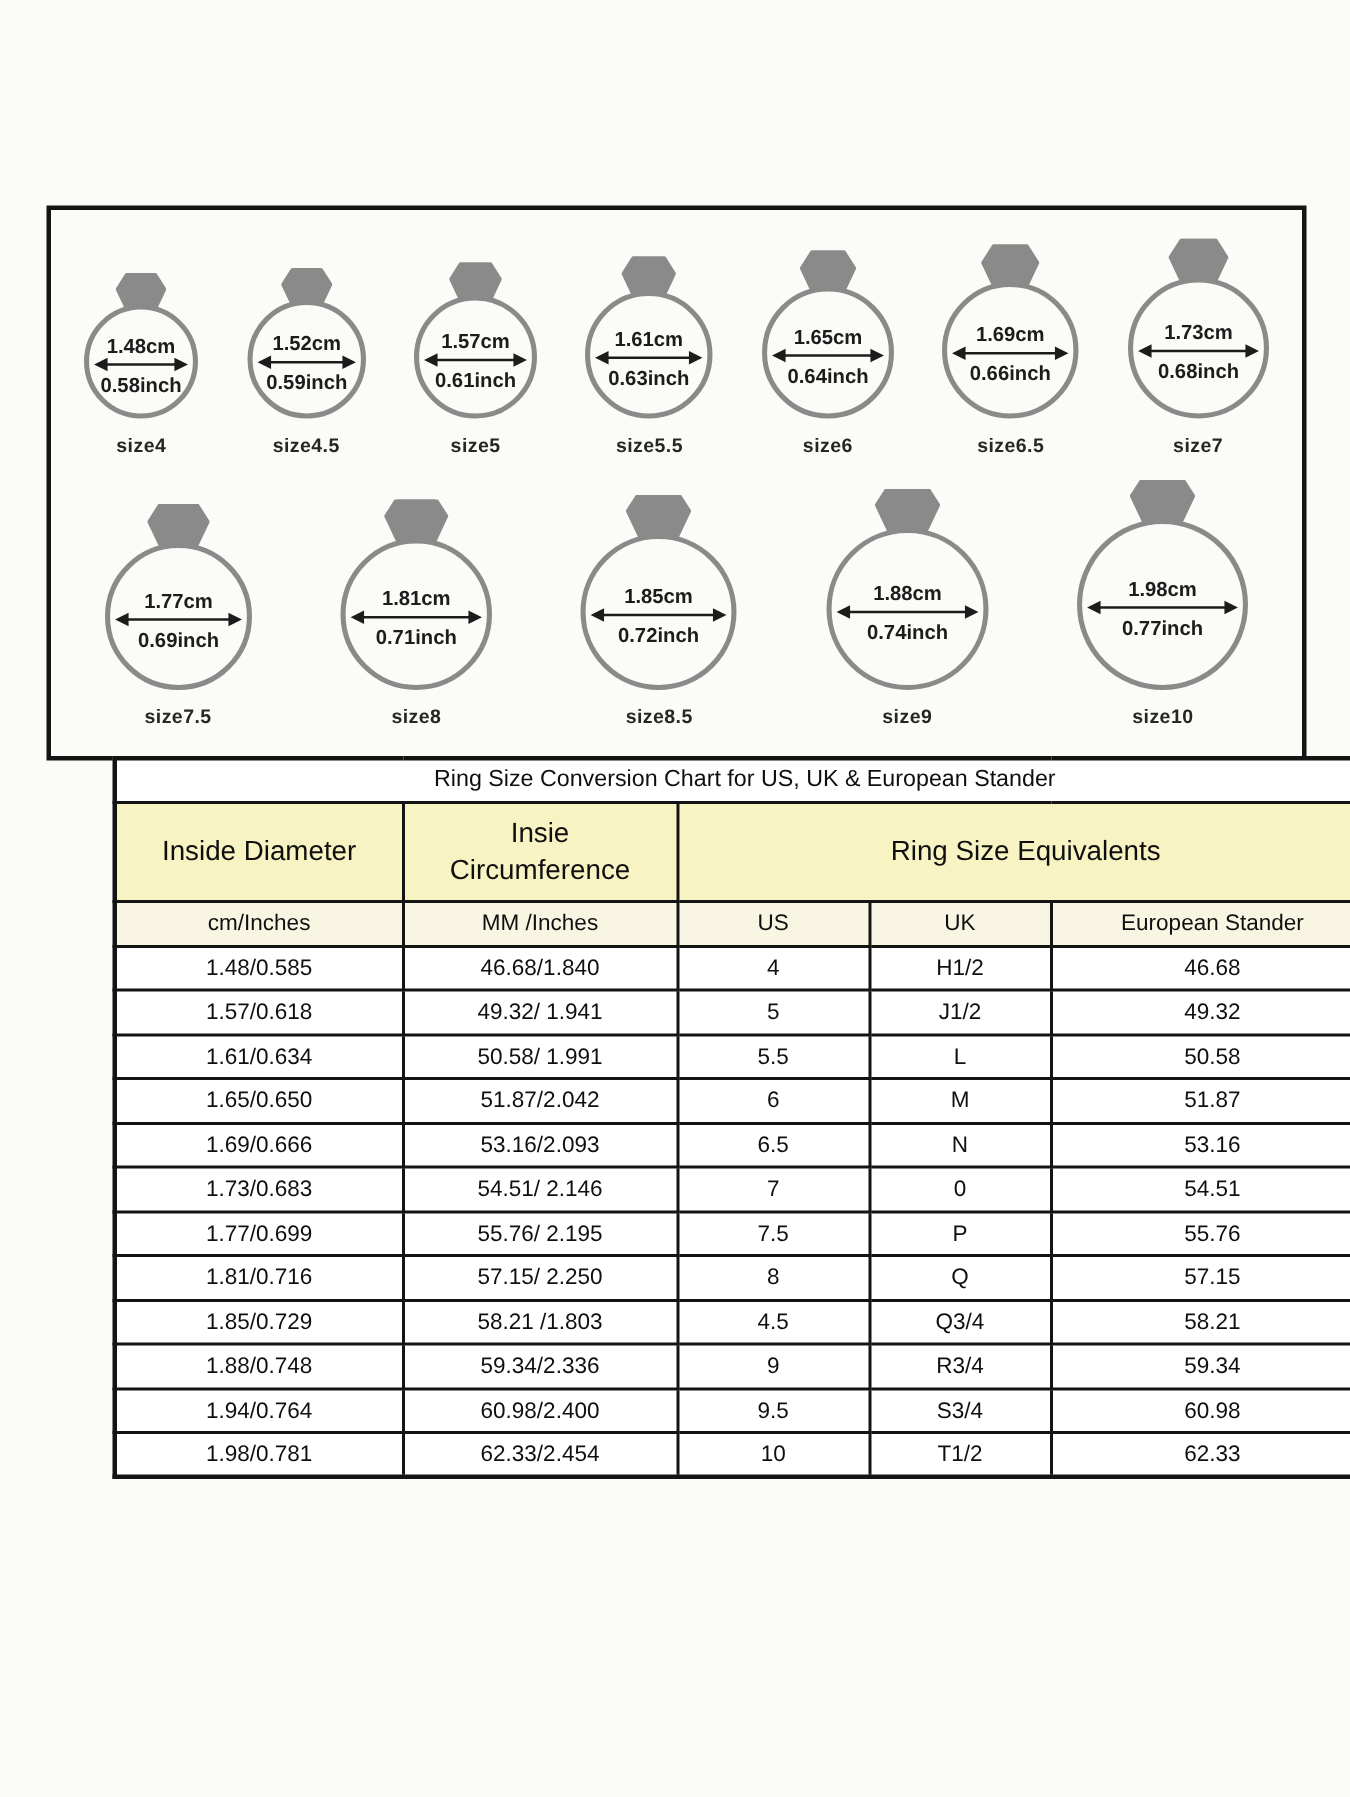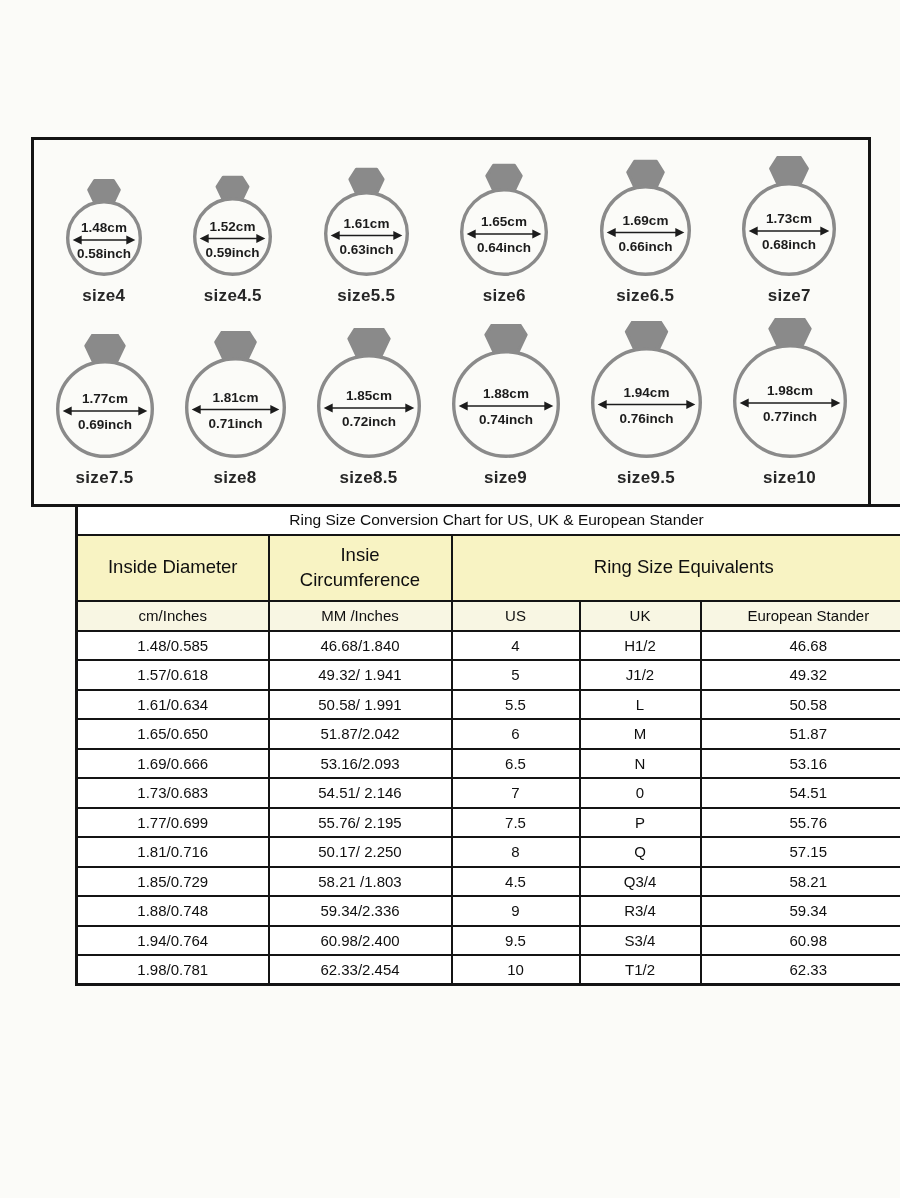--- a/index.html
+++ b/index.html
@@ -35,21 +35,21 @@
     display: flex;
     justify-content: space-around;
     align-items: flex-end;
   }
   .ring-item {
     display: flex;
     flex-direction: column;
     align-items: center;
   }
   .ring-label {
-    font-size: 17px;
+    font-size: 13px;
     font-weight: 600;
     color: #262626;
     margin-top: 8px;
     letter-spacing: 0.3px;
   }
   table.conversion {
     width: 840px;
     margin-top: -3px;
     border-collapse: collapse;
     table-layout: fixed;
@@ -112,20 +112,32 @@
               <circle cx="47.5" cy="65.5" r="37.8" fill="#fbfbf8" stroke="#8a8a8a" stroke-width="3.4"></circle>
               <line x1="18.700000000000003" y1="67.5" x2="76.3" y2="67.5" stroke="#1c1c1c" stroke-width="1.7"></line>
               <polygon points="14.700000000000003,67.5 23.700000000000003,63 23.700000000000003,72" fill="#1c1c1c"></polygon>
               <polygon points="80.3,67.5 71.3,63 71.3,72" fill="#1c1c1c"></polygon>
               <text x="47.5" y="59.5" text-anchor="middle" font-family="Liberation Sans, sans-serif" font-size="13.5" font-weight="600" fill="#1c1c1c">1.52cm</text>
               <text x="47.5" y="85.5" text-anchor="middle" font-family="Liberation Sans, sans-serif" font-size="13.5" font-weight="600" fill="#1c1c1c">0.59inch</text>
             </svg>
             <div class="ring-label">size4.5</div>
           </div>
           <div class="ring-item">
+            <svg width="98" height="110" viewBox="0 0 98 110">
+              <polygon points="39.2,5.3 58.8,5.3 65.0,15.1 57.0,32.0 41.0,32.0 33.0,15.1" fill="#8a8a8a" stroke="#8a8a8a" stroke-width="3" stroke-linejoin="round"></polygon>
+              <circle cx="49" cy="67" r="39.3" fill="#fbfbf8" stroke="#8a8a8a" stroke-width="3.4"></circle>
+              <line x1="18.700000000000003" y1="69" x2="79.3" y2="69" stroke="#1c1c1c" stroke-width="1.7"></line>
+              <polygon points="14.700000000000003,69 23.700000000000003,64.5 23.700000000000003,73.5" fill="#1c1c1c"></polygon>
+              <polygon points="83.3,69 74.3,64.5 74.3,73.5" fill="#1c1c1c"></polygon>
+              <text x="49" y="61" text-anchor="middle" font-family="Liberation Sans, sans-serif" font-size="13.5" font-weight="600" fill="#1c1c1c">1.57cm</text>
+              <text x="49" y="87" text-anchor="middle" font-family="Liberation Sans, sans-serif" font-size="13.5" font-weight="600" fill="#1c1c1c">0.61inch</text>
+            </svg>
+            <div class="ring-label">size5</div>
+          </div>
+          <div class="ring-item">
             <svg width="101" height="113" viewBox="0 0 101 113">
               <polygon points="40.3,4.3 60.7,4.3 67.1,14.4 58.8,32.0 42.2,32.0 33.9,14.4" fill="#8a8a8a" stroke="#8a8a8a" stroke-width="3" stroke-linejoin="round"></polygon>
               <circle cx="50.5" cy="68.5" r="40.8" fill="#fbfbf8" stroke="#8a8a8a" stroke-width="3.4"></circle>
               <line x1="18.700000000000003" y1="70.5" x2="82.3" y2="70.5" stroke="#1c1c1c" stroke-width="1.7"></line>
               <polygon points="14.700000000000003,70.5 23.700000000000003,66 23.700000000000003,75" fill="#1c1c1c"></polygon>
               <polygon points="86.3,70.5 77.3,66 77.3,75" fill="#1c1c1c"></polygon>
               <text x="50.5" y="62.5" text-anchor="middle" font-family="Liberation Sans, sans-serif" font-size="13.5" font-weight="600" fill="#1c1c1c">1.61cm</text>
               <text x="50.5" y="88.5" text-anchor="middle" font-family="Liberation Sans, sans-serif" font-size="13.5" font-weight="600" fill="#1c1c1c">0.63inch</text>
             </svg>
             <div class="ring-label">size5.5</div>
@@ -208,32 +220,20 @@
             <svg width="124" height="136" viewBox="0 0 124 136">
               <polygon points="49.7,-1.6 74.3,-1.6 82.2,10.7 72.1,32.0 51.9,32.0 41.8,10.7" fill="#8a8a8a" stroke="#8a8a8a" stroke-width="3" stroke-linejoin="round"></polygon>
               <circle cx="62" cy="80" r="52.3" fill="#fbfbf8" stroke="#8a8a8a" stroke-width="3.4"></circle>
               <line x1="18.700000000000003" y1="82" x2="105.3" y2="82" stroke="#1c1c1c" stroke-width="1.7"></line>
               <polygon points="14.700000000000003,82 23.700000000000003,77.5 23.700000000000003,86.5" fill="#1c1c1c"></polygon>
               <polygon points="109.3,82 100.3,77.5 100.3,86.5" fill="#1c1c1c"></polygon>
               <text x="62" y="74" text-anchor="middle" font-family="Liberation Sans, sans-serif" font-size="13.5" font-weight="600" fill="#1c1c1c">1.88cm</text>
               <text x="62" y="100" text-anchor="middle" font-family="Liberation Sans, sans-serif" font-size="13.5" font-weight="600" fill="#1c1c1c">0.74inch</text>
             </svg>
             <div class="ring-label">size9</div>
-          </div>
-          <div class="ring-item">
-            <svg width="127" height="139" viewBox="0 0 127 139">
-              <polygon points="51.2,-1.6 75.8,-1.6 83.7,10.7 73.6,32.0 53.4,32.0 43.3,10.7" fill="#8a8a8a" stroke="#8a8a8a" stroke-width="3" stroke-linejoin="round"></polygon>
-              <circle cx="63.5" cy="81.5" r="53.8" fill="#fbfbf8" stroke="#8a8a8a" stroke-width="3.4"></circle>
-              <line x1="18.700000000000003" y1="83.5" x2="108.3" y2="83.5" stroke="#1c1c1c" stroke-width="1.7"></line>
-              <polygon points="14.700000000000003,83.5 23.700000000000003,79 23.700000000000003,88" fill="#1c1c1c"></polygon>
-              <polygon points="112.3,83.5 103.3,79 103.3,88" fill="#1c1c1c"></polygon>
-              <text x="63.5" y="75.5" text-anchor="middle" font-family="Liberation Sans, sans-serif" font-size="13.5" font-weight="600" fill="#1c1c1c">1.94cm</text>
-              <text x="63.5" y="101.5" text-anchor="middle" font-family="Liberation Sans, sans-serif" font-size="13.5" font-weight="600" fill="#1c1c1c">0.76inch</text>
-            </svg>
-            <div class="ring-label">size9.5</div>
           </div>
           <div class="ring-item">
             <svg width="130" height="142" viewBox="0 0 130 142">
               <polygon points="52.7,-1.6 77.3,-1.6 85.2,10.7 75.1,32.0 54.9,32.0 44.8,10.7" fill="#8a8a8a" stroke="#8a8a8a" stroke-width="3" stroke-linejoin="round"></polygon>
               <circle cx="65" cy="83" r="55.3" fill="#fbfbf8" stroke="#8a8a8a" stroke-width="3.4"></circle>
               <line x1="18.700000000000003" y1="85" x2="111.3" y2="85" stroke="#1c1c1c" stroke-width="1.7"></line>
               <polygon points="14.700000000000003,85 23.700000000000003,80.5 23.700000000000003,89.5" fill="#1c1c1c"></polygon>
               <polygon points="115.3,85 106.3,80.5 106.3,89.5" fill="#1c1c1c"></polygon>
               <text x="65" y="77" text-anchor="middle" font-family="Liberation Sans, sans-serif" font-size="13.5" font-weight="600" fill="#1c1c1c">1.98cm</text>
               <text x="65" y="103" text-anchor="middle" font-family="Liberation Sans, sans-serif" font-size="13.5" font-weight="600" fill="#1c1c1c">0.77inch</text>
@@ -316,21 +316,21 @@
           </tr>
           <tr>
             <td>1.77/0.699</td>
             <td>55.76/ 2.195</td>
             <td>7.5</td>
             <td>P</td>
             <td>55.76</td>
           </tr>
           <tr>
             <td>1.81/0.716</td>
-            <td>50.17/ 2.250</td>
+            <td>57.15/ 2.250</td>
             <td>8</td>
             <td>Q</td>
             <td>57.15</td>
           </tr>
           <tr>
             <td>1.85/0.729</td>
             <td>58.21 /1.803</td>
             <td>4.5</td>
             <td>Q3/4</td>
             <td>58.21</td>

